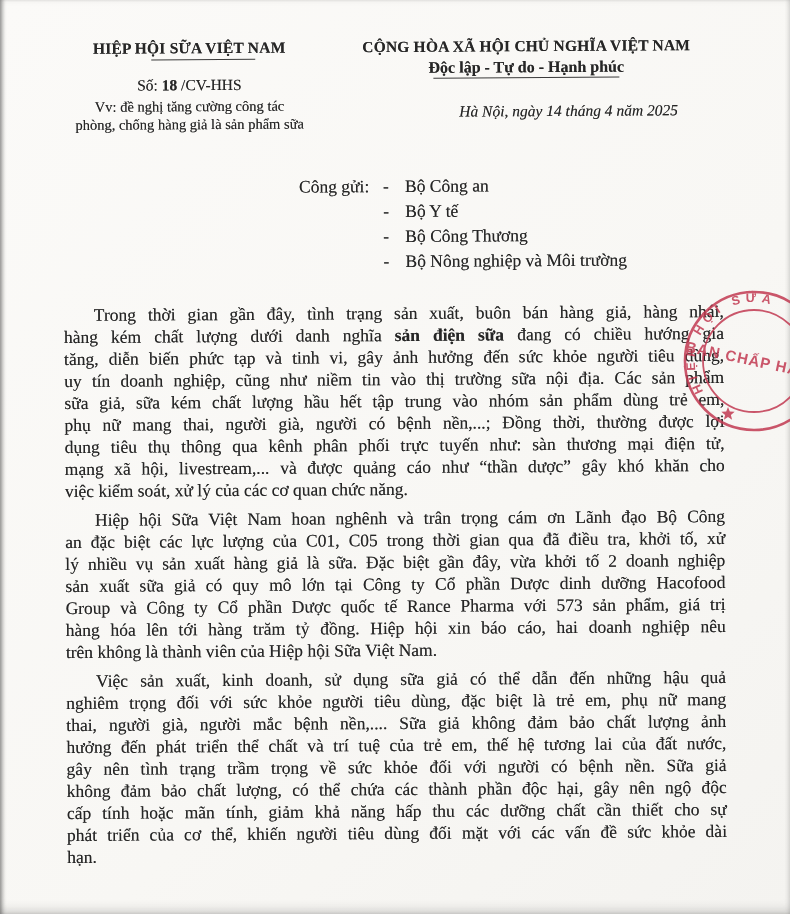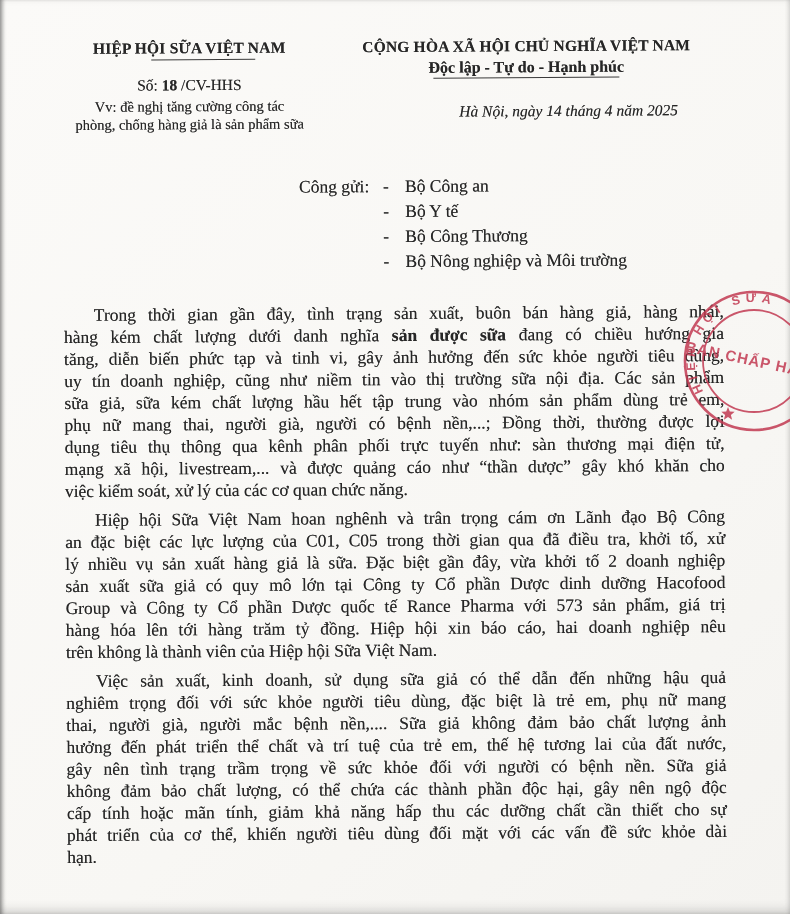--- a/index.html
+++ b/index.html
@@ -93,21 +93,21 @@
       <span class="dash">-</span>
       <span>Bộ Công Thương</span>
       <span></span>
       <span class="dash">-</span>
       <span>Bộ Nông nghiệp và Môi trường</span>
     </div>
 
     <div class="body-text">
       <div class="para">
         <div class="line first">Trong thời gian gần đây, tình trạng sản xuất, buôn bán hàng giả, hàng nhái,</div>
-        <div class="line"><span>hàng kém chất lượng dưới danh nghĩa </span><b>sản được sữa</b><span> đang có chiều hướng gia</span></div>
+        <div class="line"><span>hàng kém chất lượng dưới danh nghĩa </span><b>sản điện sữa</b><span> đang có chiều hướng gia</span></div>
         <div class="line">tăng, diễn biến phức tạp và tinh vi, gây ảnh hưởng đến sức khỏe người tiêu dùng,</div>
         <div class="line">uy tín doanh nghiệp, cũng như niềm tin vào thị trường sữa nội địa. Các sản phẩm</div>
         <div class="line">sữa giả, sữa kém chất lượng hầu hết tập trung vào nhóm sản phẩm dùng trẻ em,</div>
         <div class="line">phụ nữ mang thai, người già, người có bệnh nền,...; Đồng thời, thường được lợi</div>
         <div class="line">dụng tiêu thụ thông qua kênh phân phối trực tuyến như: sàn thương mại điện tử,</div>
         <div class="line">mạng xã hội, livestream,... và được quảng cáo như “thần dược” gây khó khăn cho</div>
         <div class="line last">việc kiểm soát, xử lý của các cơ quan chức năng.</div>
       </div>
       <div class="para">
         <div class="line first">Hiệp hội Sữa Việt Nam hoan nghênh và trân trọng cám ơn Lãnh đạo Bộ Công</div>

